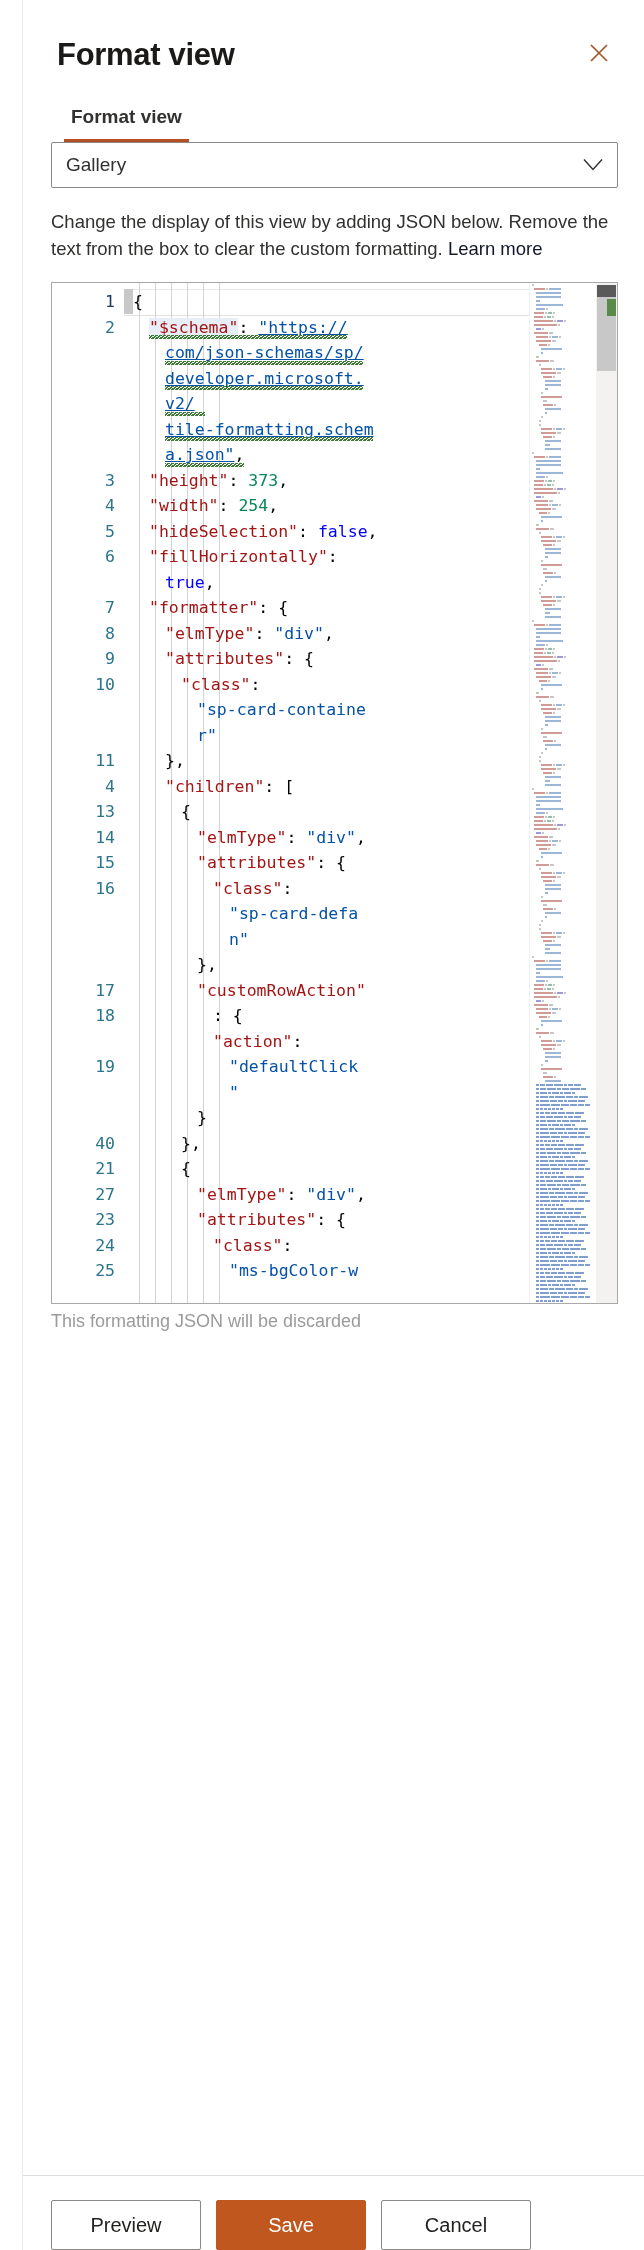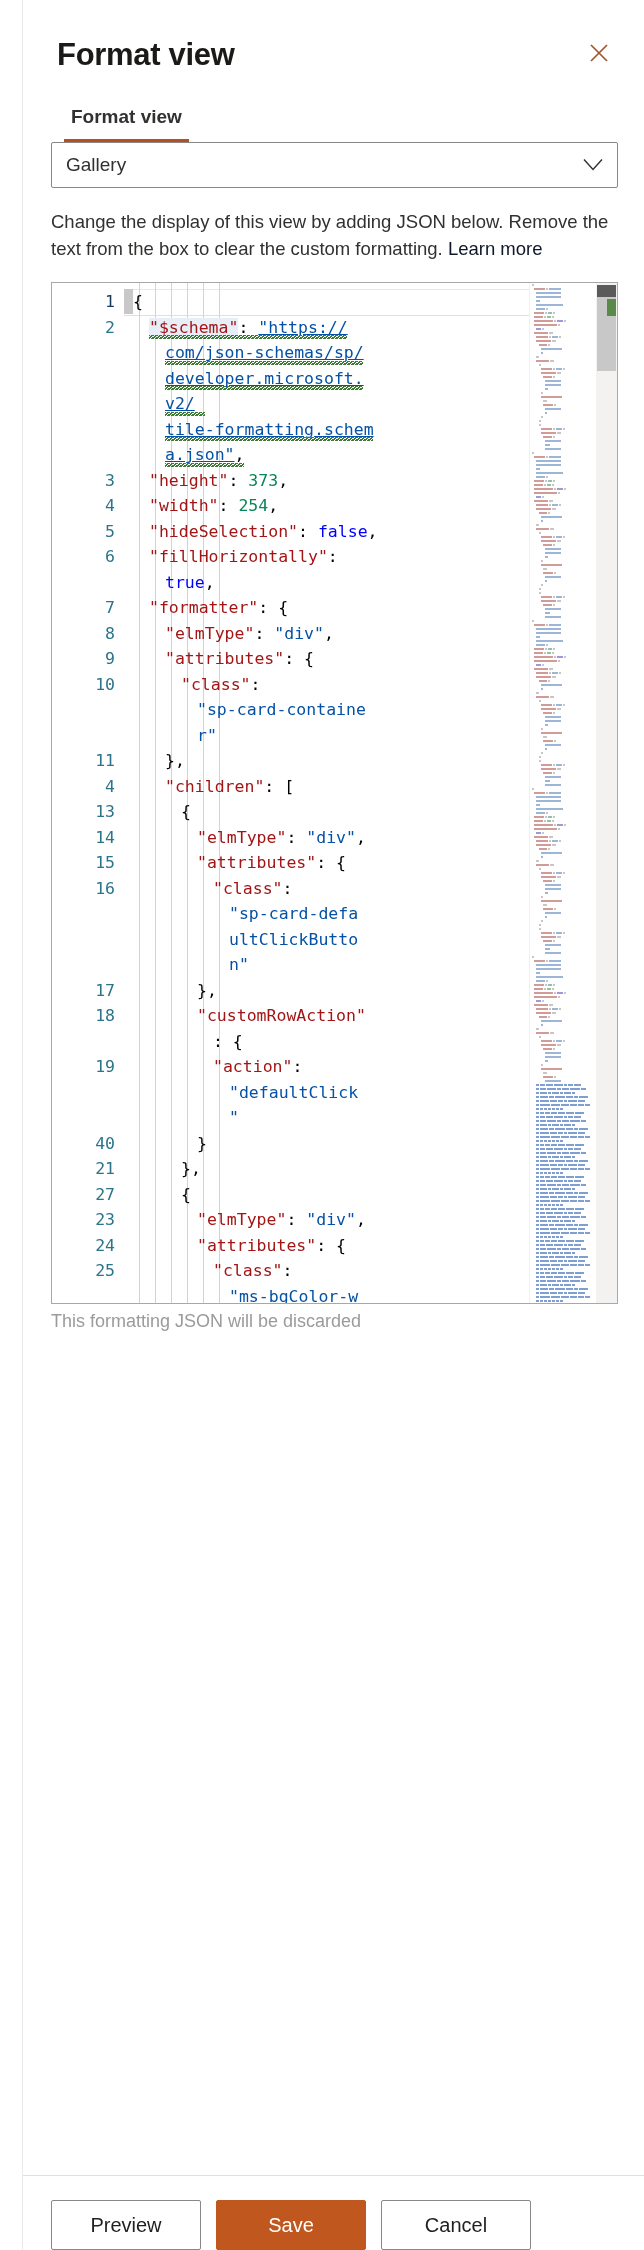--- a/index.html
+++ b/index.html
@@ -381,21 +381,20 @@
           <div class="cl" style="padding-left: 57px;"><span class="k">"class"</span><span class="p">:</span></div>
           <div class="cl" style="padding-left: 73px;"><span class="s">"sp-card-containe</span></div>
           <div class="cl" style="padding-left: 73px;"><span class="s">r"</span></div>
           <div class="cl" style="padding-left: 41px;"><span class="p">},</span></div>
           <div class="cl" style="padding-left: 41px;"><span class="k">"children"</span><span class="p">: [</span></div>
           <div class="cl" style="padding-left: 57px;"><span class="p">{</span></div>
           <div class="cl" style="padding-left: 73px;"><span class="k">"elmType"</span><span class="p">: </span><span class="s">"div"</span><span class="p">,</span></div>
           <div class="cl" style="padding-left: 73px;"><span class="k">"attributes"</span><span class="p">: {</span></div>
           <div class="cl" style="padding-left: 89px;"><span class="k">"class"</span><span class="p">:</span></div>
           <div class="cl" style="padding-left: 105px;"><span class="s">"sp-card-defa</span></div>
-          <div class="cl" style="padding-left: 105px;"><span class="s">ultClickButto</span></div>
           <div class="cl" style="padding-left: 105px;"><span class="s">n"</span></div>
           <div class="cl" style="padding-left: 73px;"><span class="p">},</span></div>
           <div class="cl" style="padding-left: 73px;"><span class="k">"customRowAction"</span></div>
           <div class="cl" style="padding-left: 89px;"><span class="p">: {</span></div>
           <div class="cl" style="padding-left: 89px;"><span class="k">"action"</span><span class="p">:</span></div>
           <div class="cl" style="padding-left: 105px;"><span class="s">"defaultClick</span></div>
           <div class="cl" style="padding-left: 105px;"><span class="s">"</span></div>
           <div class="cl" style="padding-left: 73px;"><span class="p">}</span></div>
           <div class="cl" style="padding-left: 57px;"><span class="p">},</span></div>
           <div class="cl" style="padding-left: 57px;"><span class="p">{</span></div>

